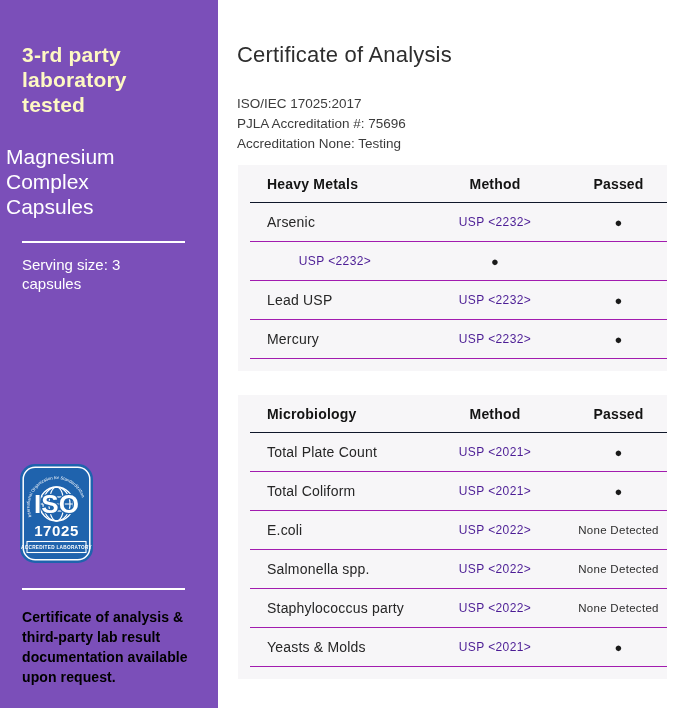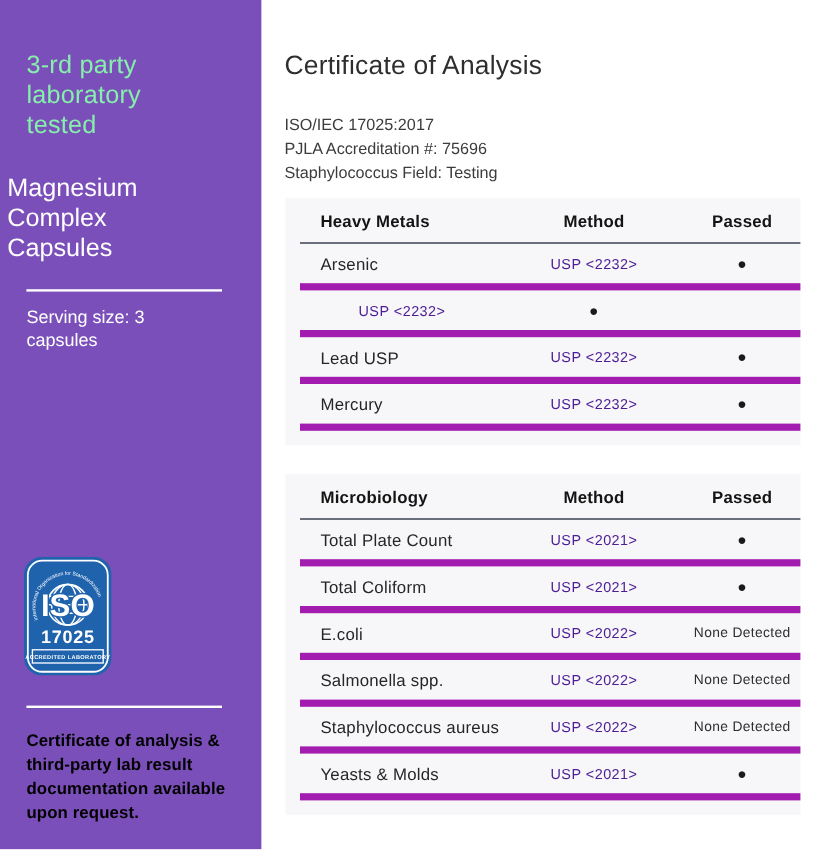--- a/index.html
+++ b/index.html
@@ -2,46 +2,46 @@
 <html><head>
 <meta charset="utf-8">
 <style>
   * { margin:0; padding:0; box-sizing:border-box; }
   html,body { background:#fff; }
   body { font-family:"Liberation Sans", sans-serif; }
   .page { position:relative; width:679px; height:708px; background:#fff; overflow:hidden; }
 
   
   .sidebar { position:absolute; left:0; top:0; width:218px; height:708px; background:#7b4fb9; }
-  .sb-heading { position:absolute; left:22px; top:42px; width:140px; color:#86efac;
-                font-size:21px; font-weight:normal; line-height:25px; letter-spacing:.2px; }
+  .sb-heading { position:absolute; left:22px; top:42px; width:140px; color:#fef9c3;
+                font-size:21px; font-weight:bold; line-height:25px; letter-spacing:.2px; }
   .sb-product { position:absolute; left:6px; top:144px; width:140px; color:#fff;
                 font-size:21px; font-weight:normal; line-height:25px; }
   .sb-hr { position:absolute; left:22px; width:163px; height:2px; background:#fff; }
   .sb-hr1 { top:241px; }
   .sb-hr2 { top:588px; }
   .sb-serving { position:absolute; left:22px; top:255px; width:110px; color:#fff;
                 font-size:15px; line-height:19px; }
   .sb-note { position:absolute; left:22px; top:607px; width:178px; color:#000000;
              font-size:14px; font-weight:bold; line-height:20px; letter-spacing:.1px; }
   .badge-wrap { position:absolute; left:20px; top:464px; width:73px; height:99px; }
 
   
-  .content { position:absolute; left:218px; top:0; width:461px; height:708px; background:#fff; }
+  .content { position:absolute; left:218px; top:0; width:461px; height:512px; background:#fff; }
   .title { position:absolute; left:19px; top:42px; color:#2e2e2e; font-size:22px;
            font-weight:normal; letter-spacing:.2px; }
   .accr { position:absolute; left:19px; top:94px; color:#3c3c3c; font-size:13.5px; line-height:20px; }
 
   .coa-table { position:absolute; left:20px; width:429px; background:#f7f6f8; padding-bottom:12px; }
   .coa-table.t0 { top:165px; }
   .coa-table.t1 { top:395px; }
   .t-inner { margin-left:12px; }
   .t-head, .tr { display:grid; grid-template-columns:170px 150px 97px; align-items:center; }
   .t-head { height:38px; border-bottom:1px solid #0f172a; }
-  .tr { height:39px; border-bottom:6px solid #a21caf; }
+  .tr { height:39px; border-bottom:1px solid #a21caf; }
   .th { font-size:14px; font-weight:bold; color:#141414; letter-spacing:.2px; }
   .th.c-item, .td.c-item { padding-left:17px; text-align:left; }
   .th.c-method, .td.c-method, .th.c-result, .td.c-result { text-align:center; }
   .td.c-item { font-size:14px; color:#262626; letter-spacing:.2px; }
   .td.c-method { font-size:12px; color:#4c1d95; letter-spacing:.4px; }
   .td.c-result { font-size:11.5px; color:#2e2e2e; letter-spacing:.3px; }
   .td.c-result.dot { font-size:13px; color:#1a1a1a; }
 
   
   .badge-svg text { fill:#fff; font-family:"Liberation Sans", sans-serif; }
@@ -89,21 +89,21 @@
     <div class="sb-hr sb-hr2"></div>
     <p class="sb-note">Certificate of analysis &amp; third-party lab result documentation available upon request.</p>
   </aside>
 
   <main class="content">
     <h1 class="title">Certificate of Analysis</h1>
 
     <div class="accr">
       <div>ISO/IEC 17025:2017</div>
       <div>PJLA Accreditation #: 75696</div>
-      <div>Staphylococcus Field: Testing</div>
+      <div>Accreditation None: Testing</div>
     </div>
 
     <section class="coa-table t0">
       <div class="t-inner">
         <div class="t-head">
           <div class="th c-item">Heavy Metals</div>
           <div class="th c-method">Method</div>
           <div class="th c-result">Passed</div>
         </div>
         <div class="t-body">
@@ -159,21 +159,21 @@
     <div class="td c-result">None Detected</div>
   </div>
 
   <div class="tr">
     <div class="td c-item">Salmonella spp.</div>
     <div class="td c-method">USP &lt;2022&gt;</div>
     <div class="td c-result">None Detected</div>
   </div>
 
   <div class="tr">
-    <div class="td c-item">Staphylococcus aureus</div>
+    <div class="td c-item">Staphylococcus party</div>
     <div class="td c-method">USP &lt;2022&gt;</div>
     <div class="td c-result">None Detected</div>
   </div>
 
   <div class="tr">
     <div class="td c-item">Yeasts &amp; Molds</div>
     <div class="td c-method">USP &lt;2021&gt;</div>
     <div class="td c-result dot">●</div>
   </div>
 </div>

